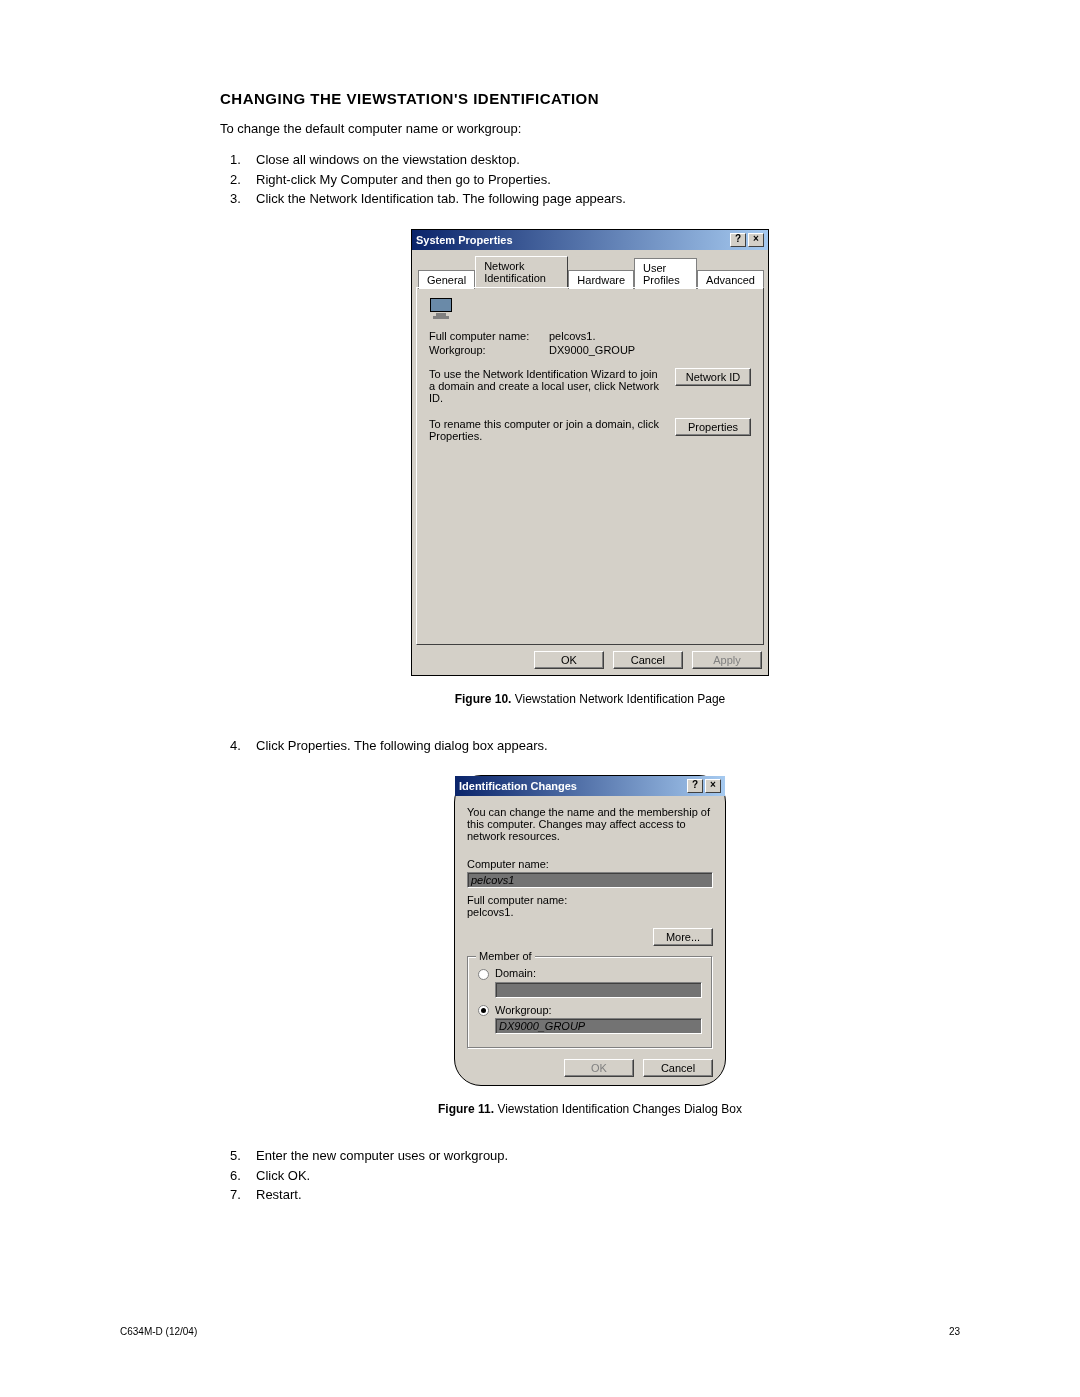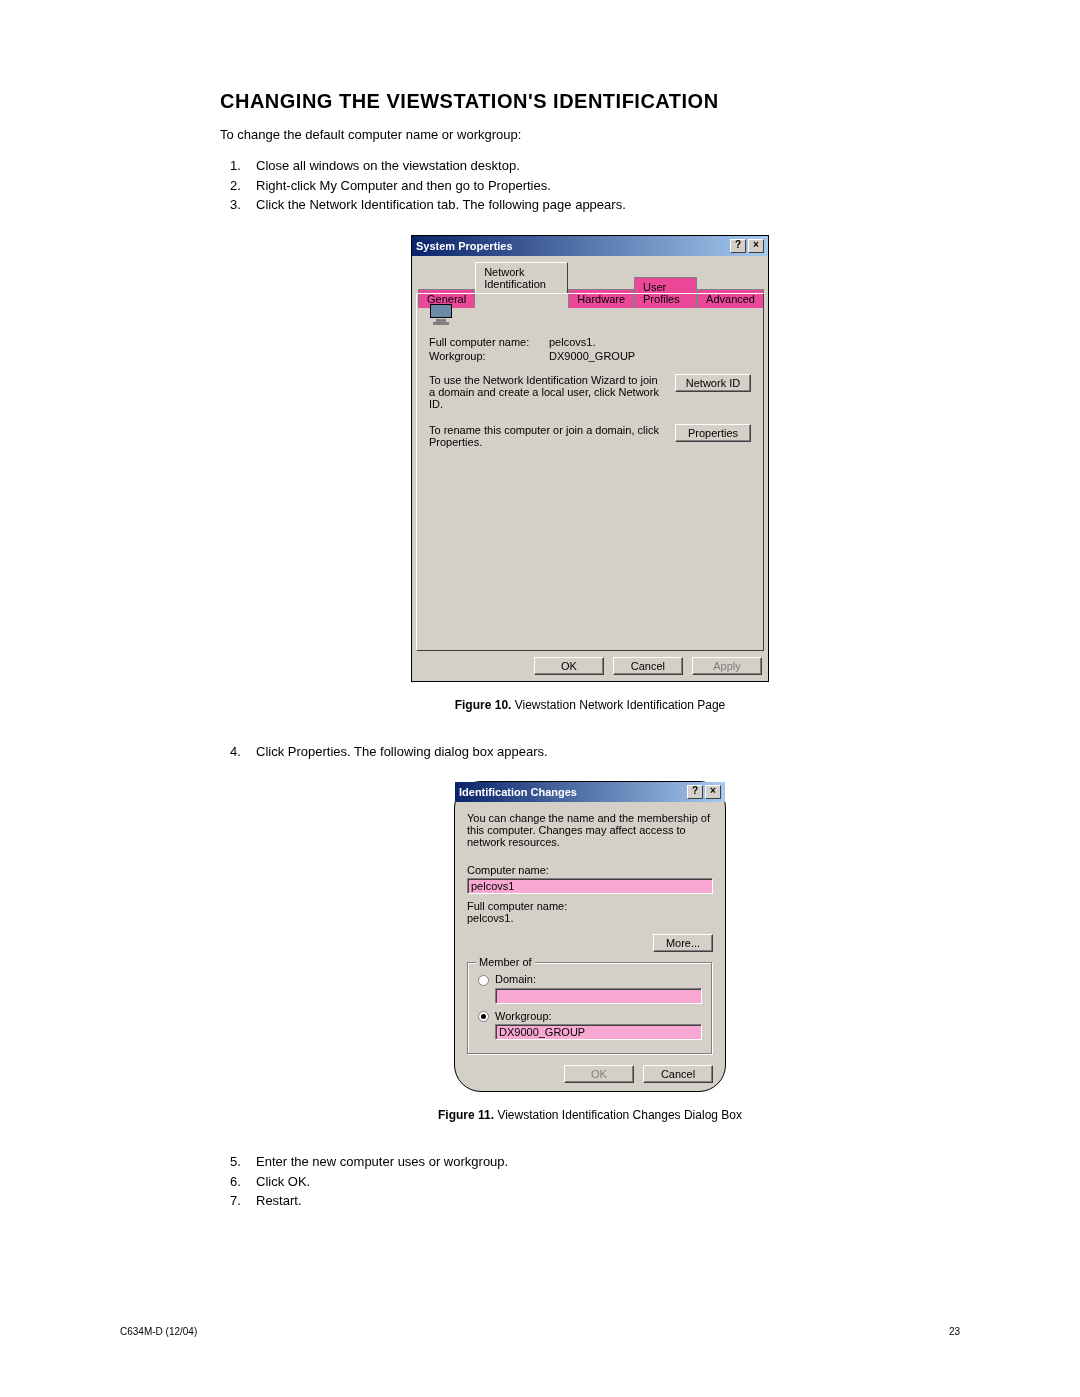--- a/index.html
+++ b/index.html
@@ -1,45 +1,45 @@
 <!DOCTYPE html>
 <html><head>
 <meta charset="utf-8">
 <style>
   * { box-sizing: border-box; margin: 0; padding: 0; }
   body { font-family: Arial, Helvetica, sans-serif; font-size: 13px; color: #000; background: #fff; width: 1080px; margin: 0 auto; position: relative; height: 1397px; }
   .page { padding: 90px 120px 40px 220px; }
-  h2 { font-size: 20px; font-weight: bold; letter-spacing: 0.5px; margin-bottom: 14px; }
+  h2 { font-size: 15px; font-weight: bold; letter-spacing: 0.5px; margin-bottom: 14px; }
   .intro { margin-bottom: 14px; }
   ol.steps { list-style: none; margin-left: 10px; margin-bottom: 20px; }
   ol.steps li { padding-left: 26px; position: relative; line-height: 1.5; }
   ol.steps li .num { position: absolute; left: 0; }
   .fig-wrap { text-align: center; }
   .caption { text-align: center; font-size: 12px; margin: 16px 0 30px; }
   .caption b { font-weight: bold; }
   .footer-left { position: absolute; left: 120px; bottom: 60px; font-size: 10px; }
   .footer-right { position: absolute; right: 120px; bottom: 60px; font-size: 10px; }
 
   
   .win-dialog { display: inline-block; text-align: left; background: #d4d0c8; border: 1px solid #000; font-family: Tahoma, Arial, sans-serif; font-size: 11px; }
   .tbar { background: linear-gradient(to right,#0a246a,#a6caf0); color: #fff; font-weight: bold; font-size: 11px; padding: 3px 4px; display: flex; align-items: center; }
   .tbar .title { flex: 1; }
   .tbtn { width: 16px; height: 14px; background:#d4d0c8; border:1px solid #fff; border-right-color:#404040; border-bottom-color:#404040; color:#000; font-size:10px; line-height:10px; text-align:center; margin-left:2px; font-weight:bold; }
   .win-btn { display:inline-block; background:#d4d0c8; border:1px solid #fff; border-right-color:#404040; border-bottom-color:#404040; box-shadow: inset -1px -1px 0 #808080; font-size:11px; padding: 2px 0; text-align:center; }
   .win-btn.disabled { color:#808080; }
   
   .tab-row { display:flex; align-items:flex-end; padding: 6px 4px 0 6px; }
-  .tab { border:1px solid #808080; border-bottom:none; background:#ec4899; padding:3px 8px; font-size:11px; margin-right:0; position:relative; top:15px;}
+  .tab { border:1px solid #808080; border-bottom:none; background:#ffffff; padding:3px 8px; font-size:11px; margin-right:0; position:relative; top:2px;}
   .tab.active { background:#d4d0c8; border-color:#fff #404040 #d4d0c8 #fff; z-index:2; position:relative; top:0; }
   .tab-body { border:1px solid #fff; border-right-color:#404040; border-bottom-color:#404040; margin:0 4px 6px 4px; padding:10px 12px 10px 12px; position:relative; }
   .btn-row { text-align:right; padding: 0 6px 6px 0; }
   .btn-row .win-btn { width:70px; margin-left:6px; }
   .field-row { display:flex; margin:2px 0; }
   .field-row .lbl { width:120px; }
-  .sunken { border:1px solid #808080; border-right-color:#fff; border-bottom-color:#fff; background:#f9a8d4; box-shadow: inset 1px 1px 0 #404040; padding:1px 3px; }
+  .sunken { border:1px solid #808080; border-right-color:#fff; border-bottom-color:#fff; background:#737373; box-shadow: inset 1px 1px 0 #404040; padding:1px 3px;font-style:italic; }
   .group { border:1px solid #808080; border-right-color:#fff; border-bottom-color:#fff; box-shadow: inset -1px -1px 0 #808080, inset 1px 1px 0 #fff; padding:10px 10px 8px 10px; position:relative; margin-top:10px;}
   .group .legend { position:absolute; top:-7px; left:8px; background:#d4d0c8; padding:0 3px; font-size:11px;}
   .radio { width:11px; height:11px; border-radius:50%; border:1px solid #808080; background:#fff; display:inline-block; vertical-align:middle; margin-right:6px; position:relative;}
   .radio.checked::after { content:""; position:absolute; left:2px; top:2px; width:5px; height:5px; background:#000; border-radius:50%; }
   .monitor-icon { width:26px; height:22px; display:inline-block; vertical-align:top; margin-right:8px; position:relative; }
   .monitor-icon .scr { width:22px; height:14px; border:1px solid #000; background:#6a8aa8; position:absolute; left:1px; top:0;}
   .monitor-icon .base { width:10px; height:3px; background:#808080; position:absolute; left:7px; top:15px;}
   .monitor-icon .foot { width:16px; height:3px; background:#808080; position:absolute; left:4px; top:18px;}
   
   .dlg1 { width: 358px; }

